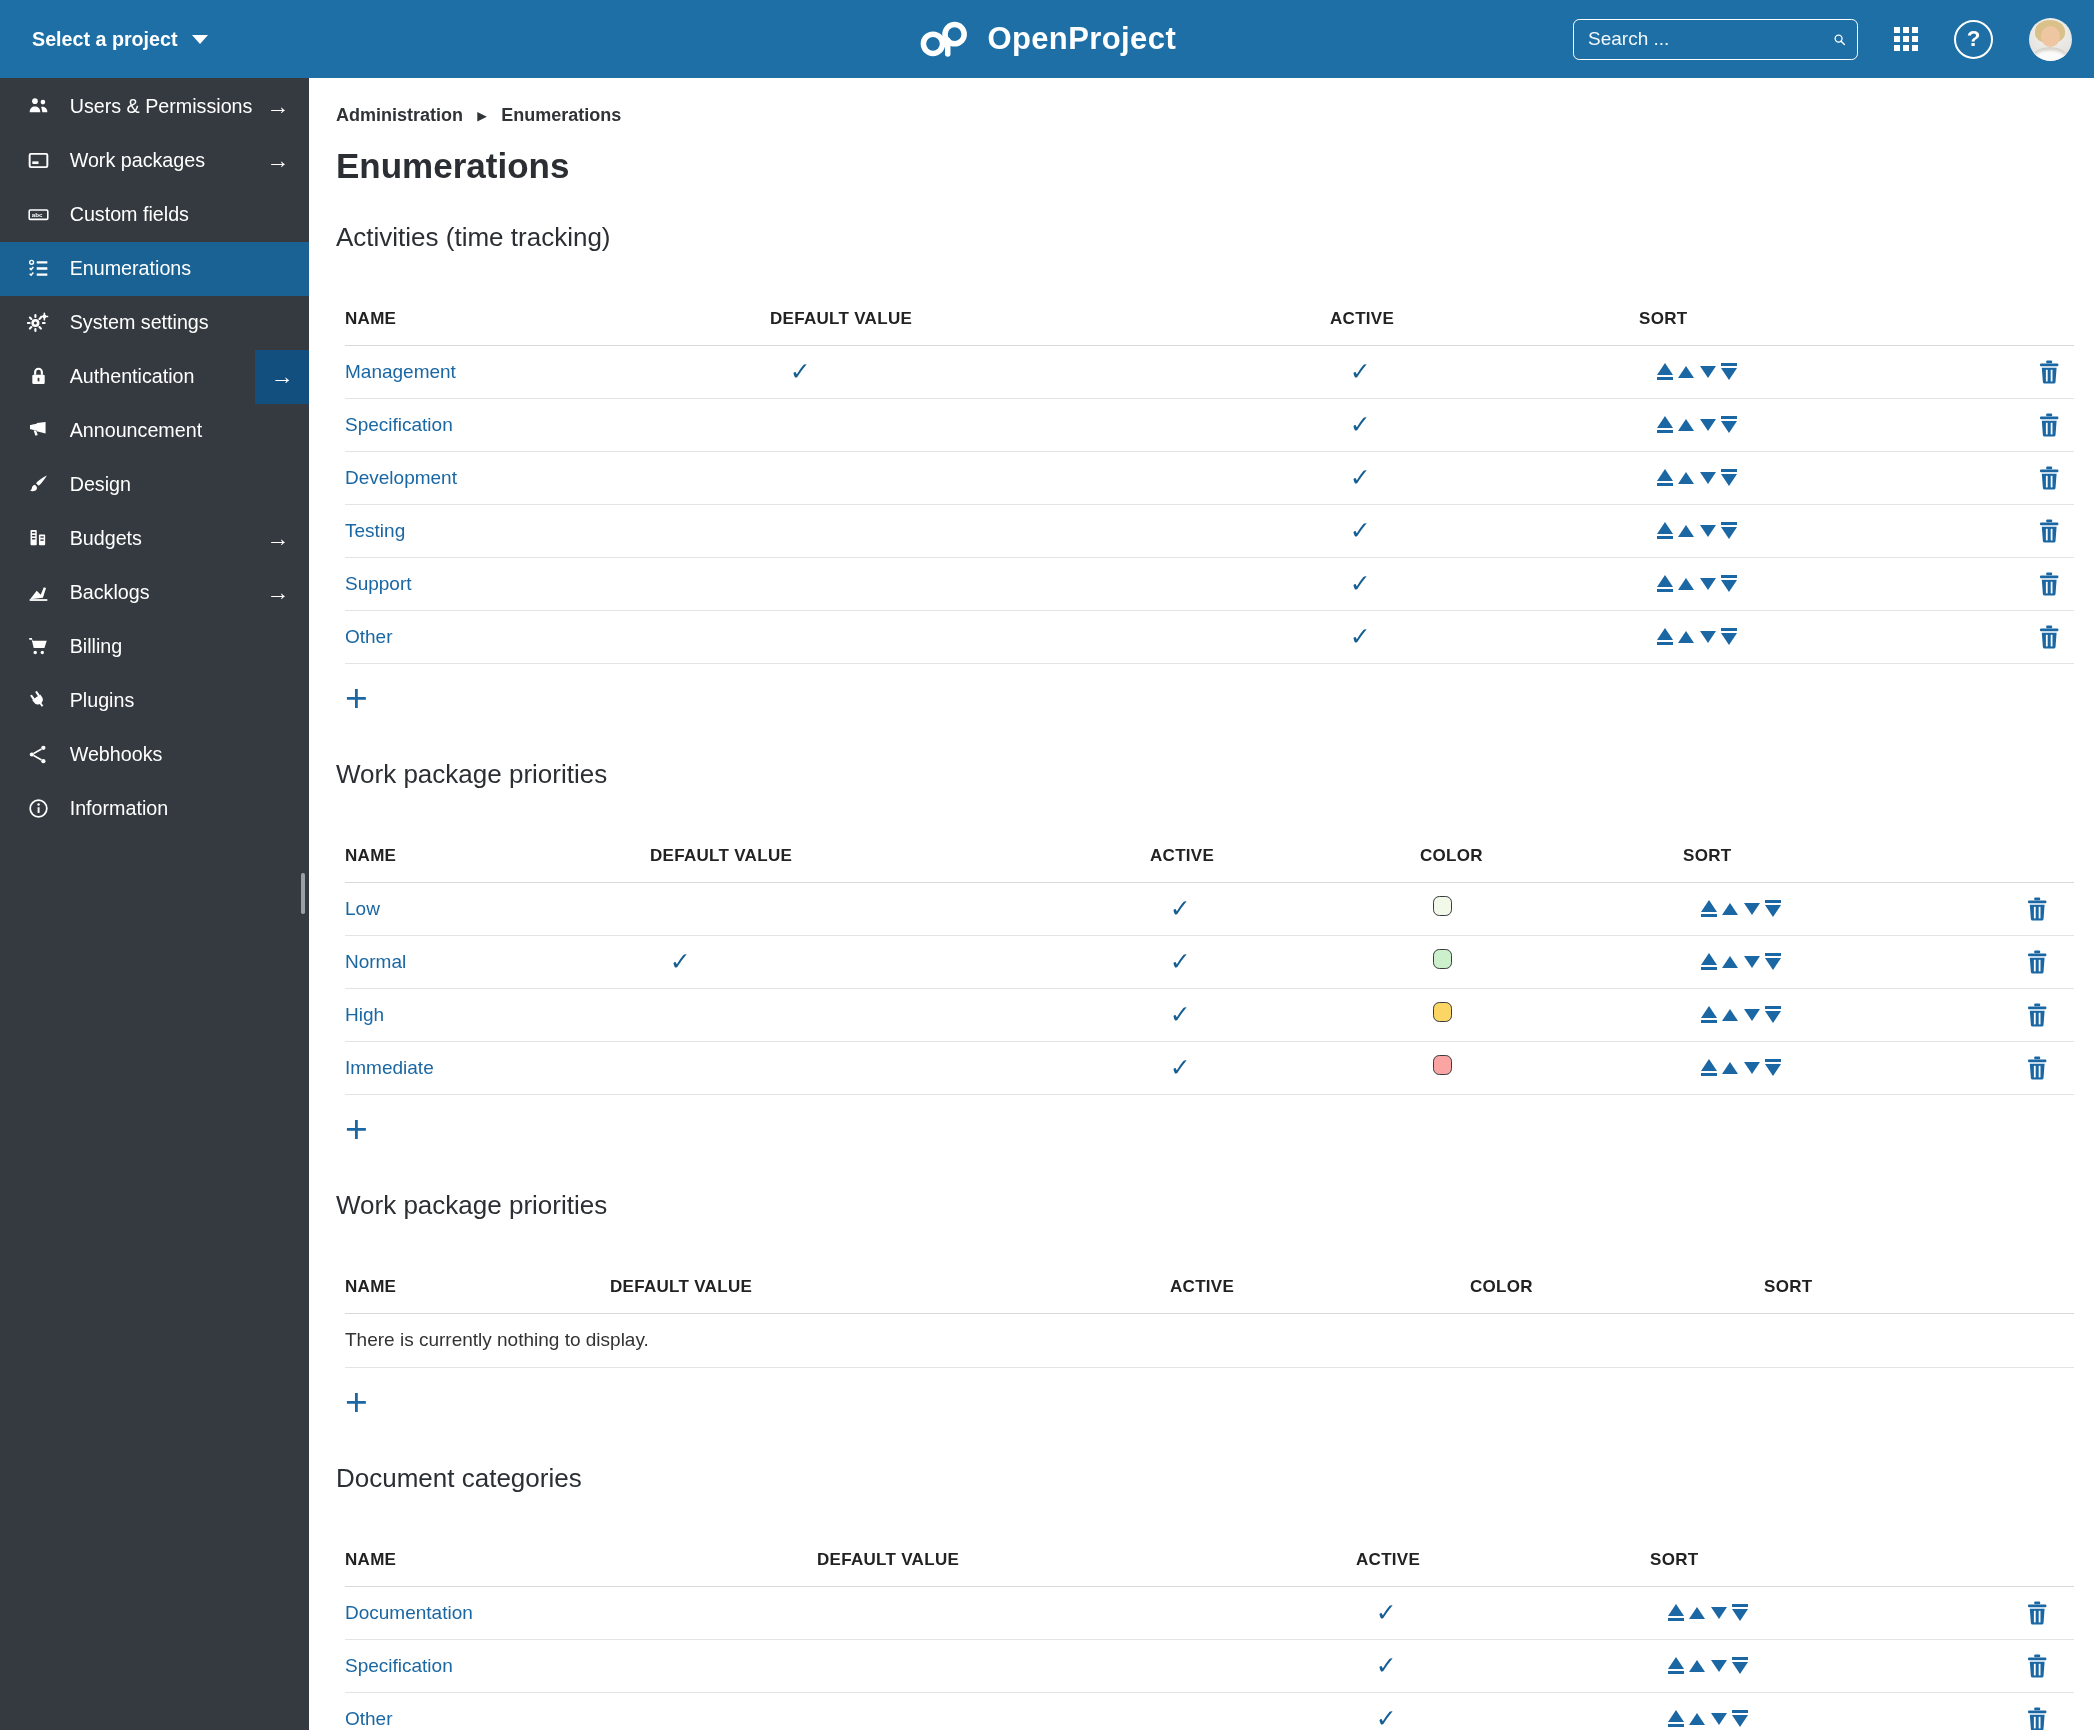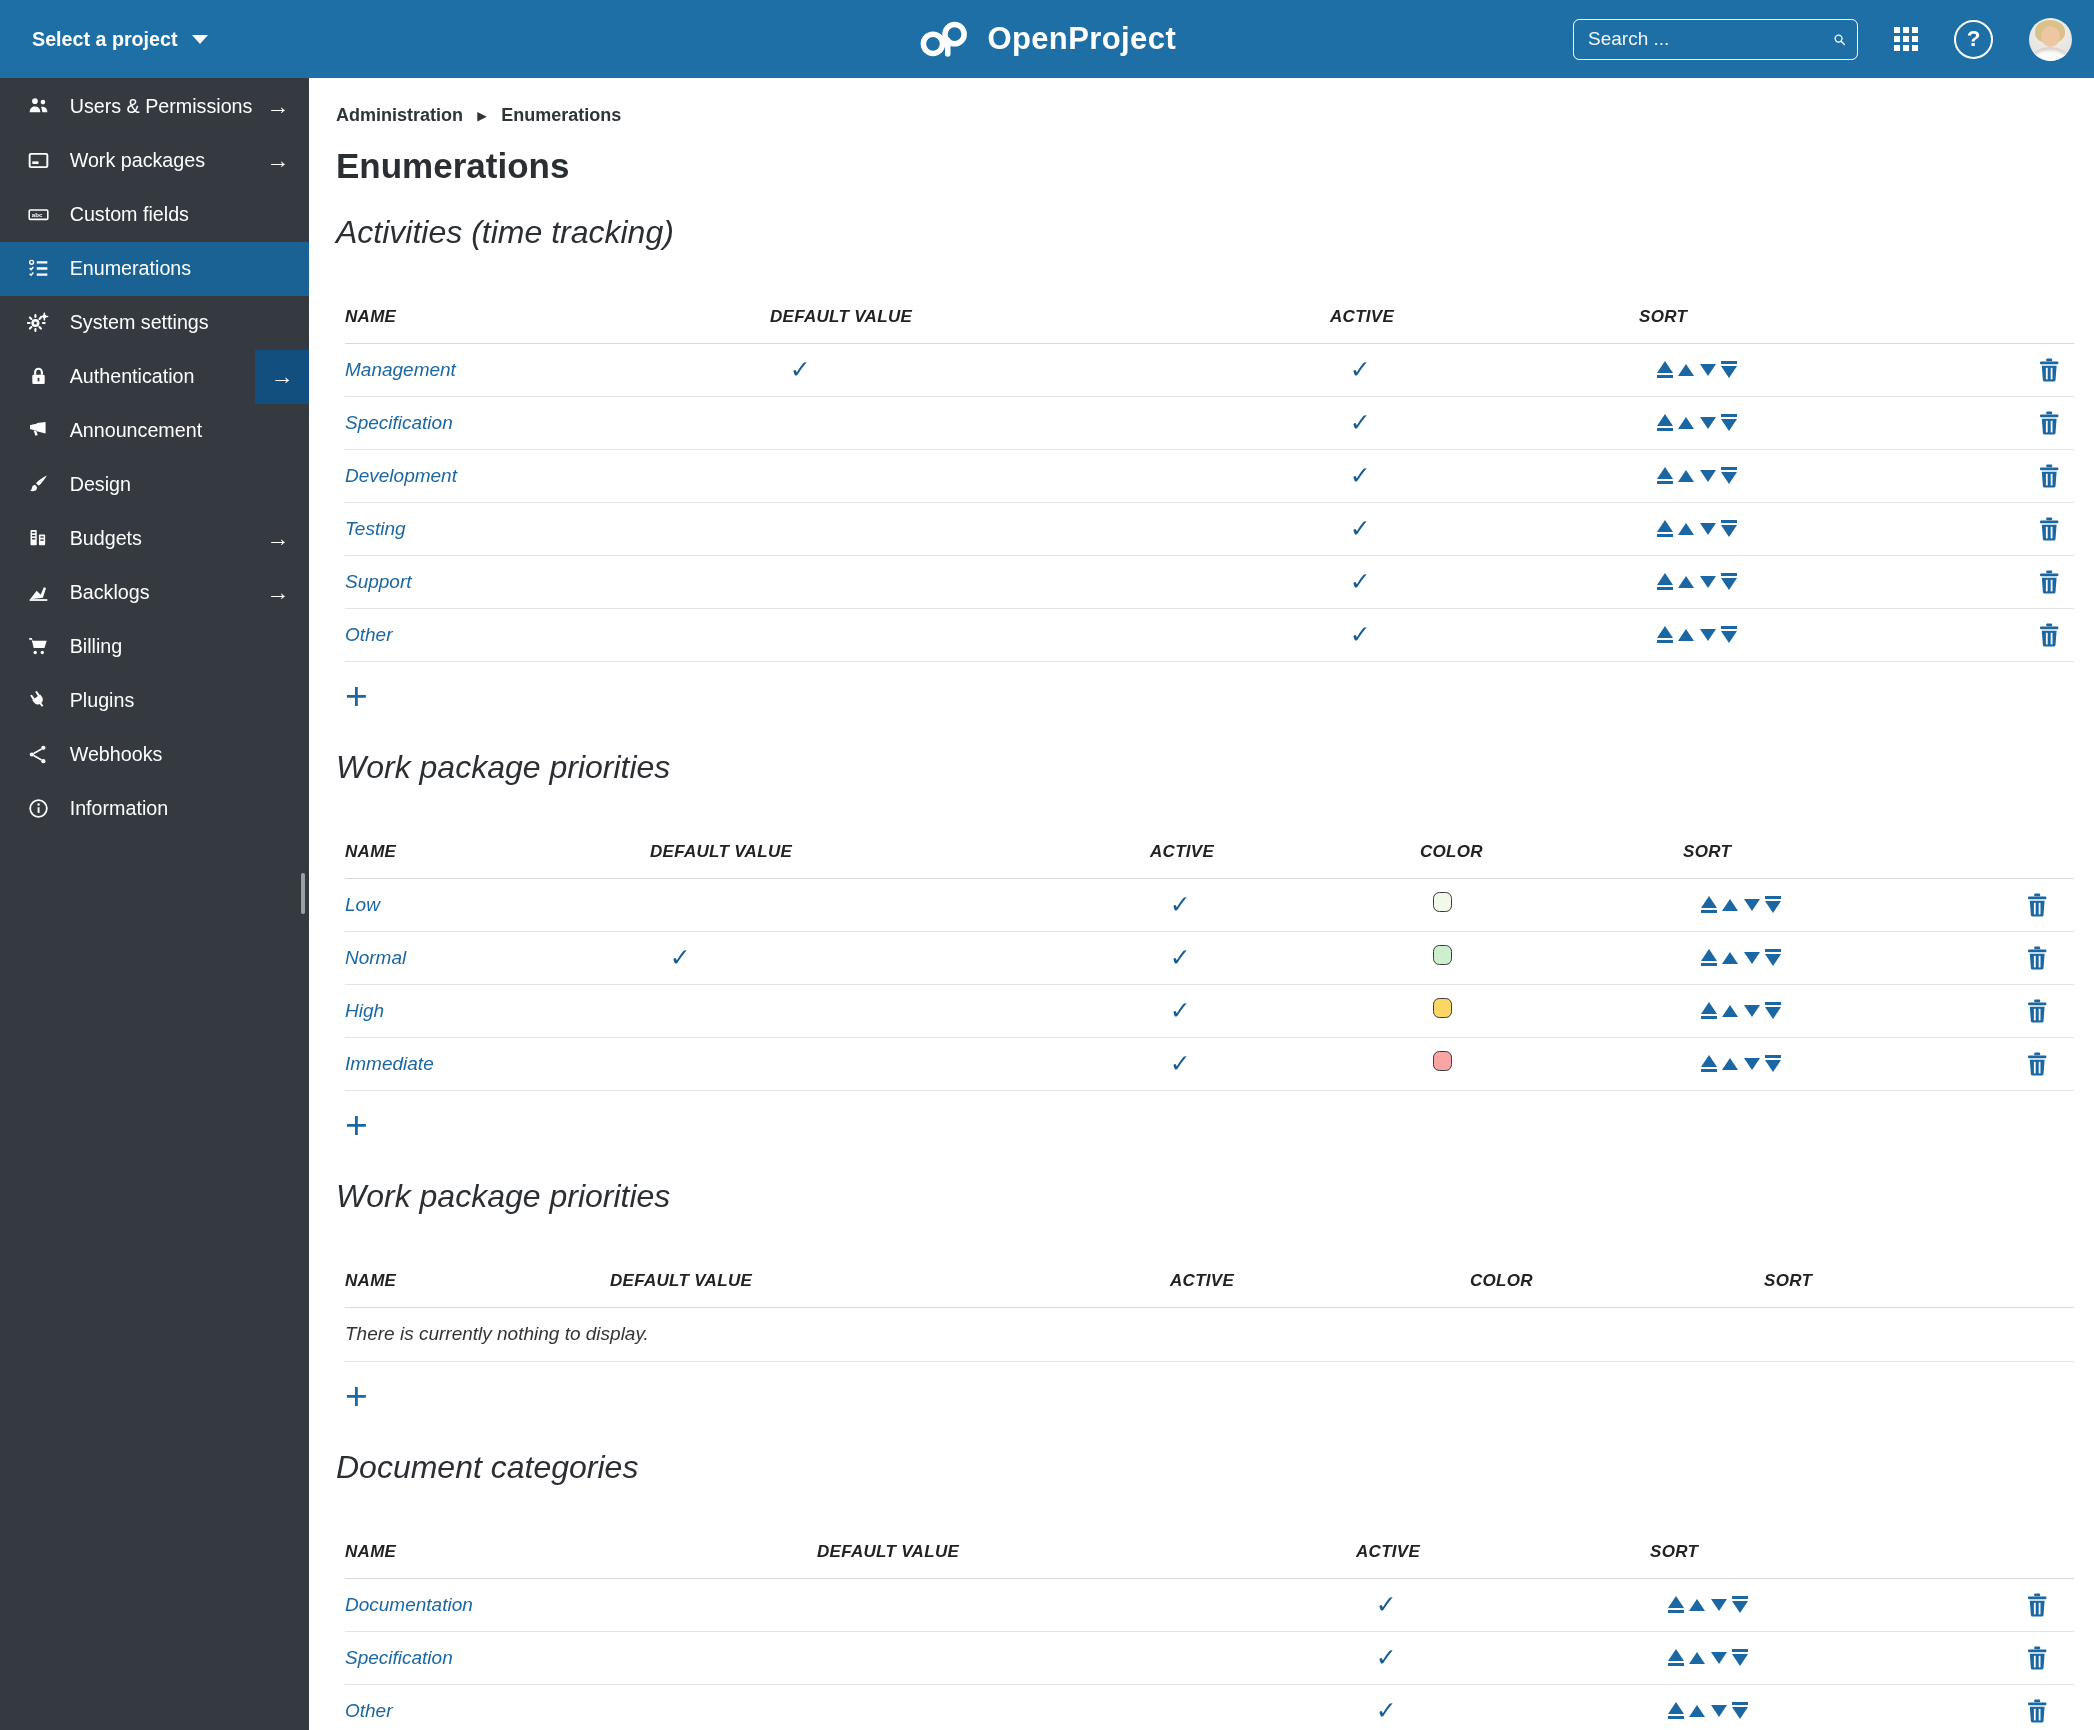--- a/index.html
+++ b/index.html
@@ -57,22 +57,22 @@
   .sb-arrow{position:absolute;right:19.7px;color:#fff;font-size:23px;line-height:1;cursor:pointer;}
   .sb-arrow.boxed{right:0;top:0;width:54px;height:54px;background:var(--arrowbox);
     display:flex;align-items:center;justify-content:center;}
   .sb-scroll{position:absolute;right:4.5px;top:795px;width:3.6px;height:41px;background:#9aa0a4;border-radius:1.8px;}
   
   .content{position:absolute;left:309px;top:78px;width:1786px;padding:27px 21.5px 0 27px;}
   .breadcrumb{display:flex;align-items:center;gap:14.3px;font-size:18px;font-weight:bold;color:#2f3437;}
   .breadcrumb .crumb-link{cursor:pointer;}
   .breadcrumb .sep{font-size:12.5px;color:#2f3437;}
   .page-title{margin-top:19.7px;font-size:35px;font-weight:bold;color:#2b2f33;}
-  .section-heading{margin-top:28px;font-size:32px;font-weight:400;color:#2b2f33;font-style:italic;}
-  .table{margin-top:41px;padding-left:9px;font-size:19px;font-style:italic;}
+  .section-heading{margin-top:36px;font-size:26px;font-weight:400;color:#2b2f33;}
+  .table{margin-top:41px;padding-left:9px;font-size:19px;}
   .trow{display:grid;align-items:center;border-bottom:0.9px solid var(--border);}
   .trow.thead{height:52px;border-bottom-color:#D9D9D9;}
   .trow.tdata{height:53px;}
   .th{font-size:17px;font-weight:bold;color:#222;letter-spacing:0.3px;}
   .sec0 .trow{grid-template-columns:425px 560px 309px 399px 1fr;}
   .sec1 .trow{grid-template-columns:305px 500px 270px 263px 340px 1fr;}
   .sec2 .trow{grid-template-columns:265px 560px 300px 294px 296px 1fr;}
   .sec3 .trow{grid-template-columns:472px 539px 294px 358px 1fr;}
   .name-link{color:var(--link);cursor:pointer;text-decoration:none;font-size:19px;}
   .check{color:#155E93;font-size:25px;font-weight:bold;margin-left:19.7px;line-height:1;}

